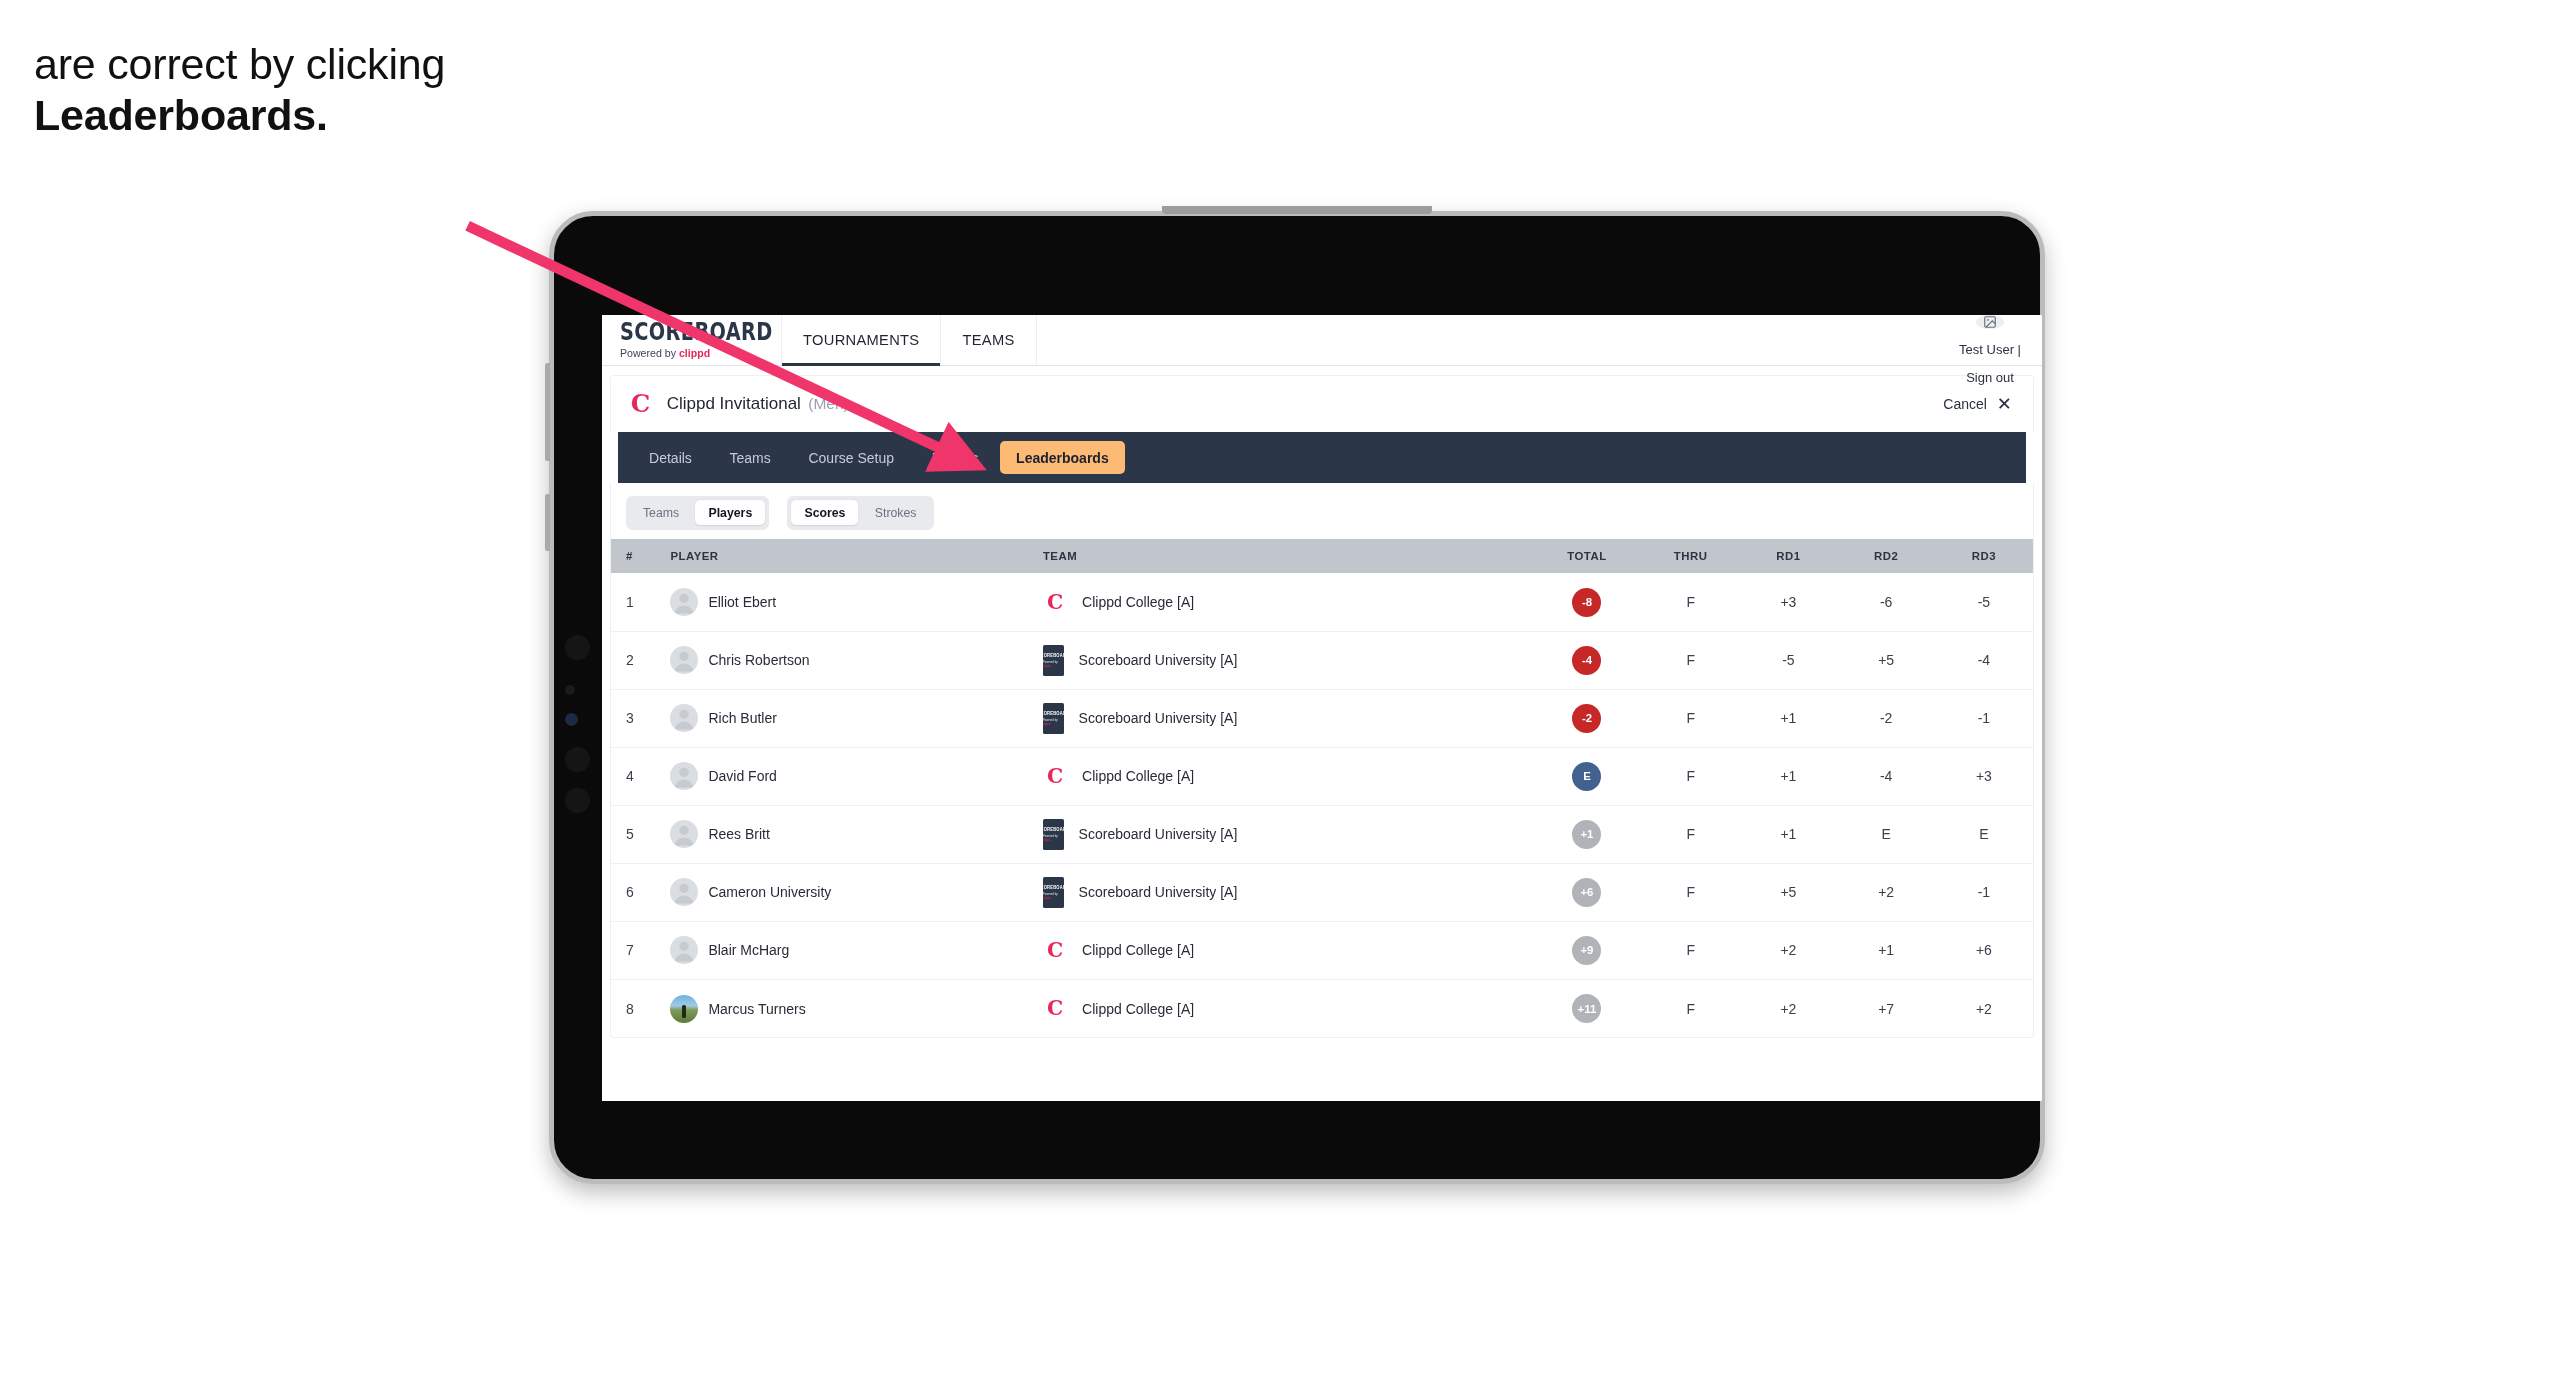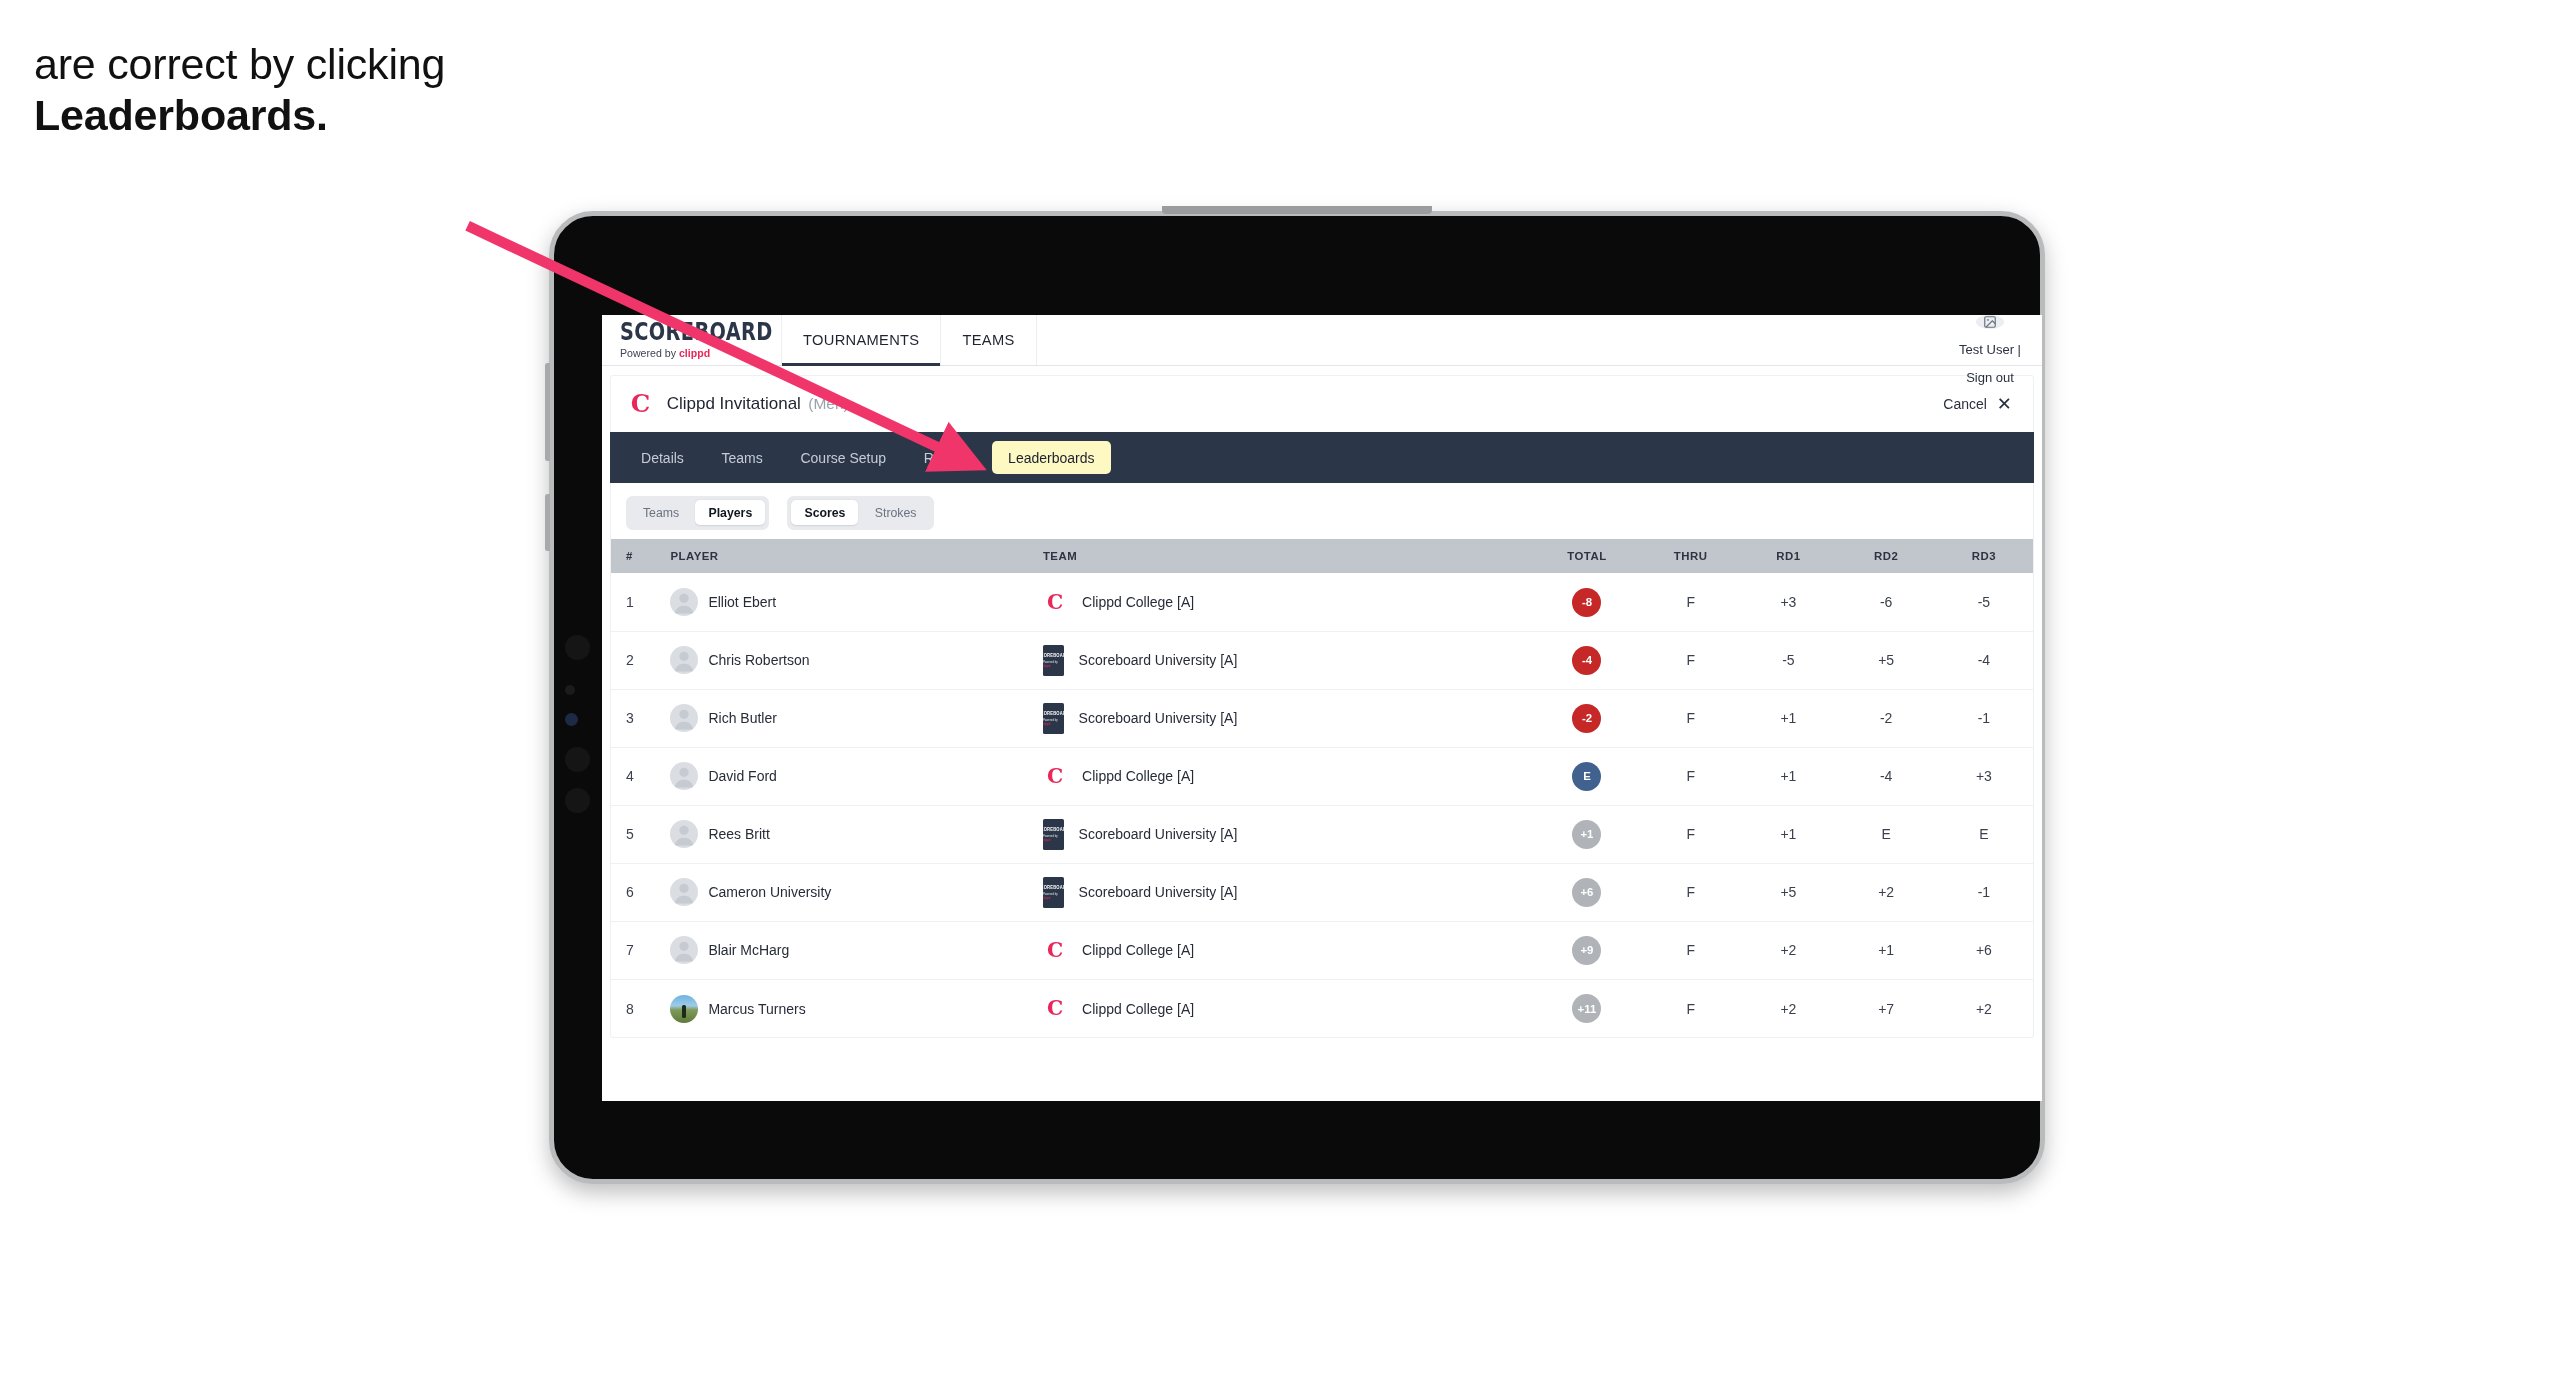--- a/index.html
+++ b/index.html
@@ -120,28 +120,28 @@
     margin-right: 16.4px;
   }
   .tourney-name { font-size: 17px; color: #1e2330; }
   .tourney-gender { font-size: 15.5px; color: #9aa1ae; margin-left: 7.4px; }
   .tourney-spacer { flex:1; }
   .cancel-btn { display:flex; align-items:center; gap:9.8px; font-size:14px; color:#2b3140; cursor:pointer; }
   .x-glyph { font-size: 18px; line-height: 1; color:#2b3140; }
 
   
   .tabstrip {
-    margin: 0 8px;
+    margin: 0 16px;
     height: 51px; background:#2b3648;
     display:flex; align-items:center; padding-left: 14.7px; gap: 4.9px;
   }
   .tab {
     padding: 8.2px 16.4px; font-size: 14px; color:#c6ccd7; border-radius:4.9px; cursor:pointer;
   }
-  .tab.active { background:#fef9c3; color:#1b2130; font-weight:400; }
+  .tab.active { background:#fdba74; color:#1b2130; font-weight:700; }
 
   
   .seg-row { margin: 0 8.2px; padding: 13px 14.7px 9.8px 14.7px; display:flex; gap: 18px; background:#fff;
              border-left:0.8px solid #eef0f3; border-right:0.8px solid #eef0f3; }
   .seg { display:flex; background:#e8eaee; border-radius:6.5px; padding:4.1px; gap:3.3px; }
   .seg-item {
     padding: 5.7px 13px; font-size: 12.3px; color:#6b7280; border-radius:4.9px; cursor:pointer;
   }
   .seg-item.active { background:#ffffff; color:#12161f; font-weight:600; box-shadow: 0 0.8px 1.6px rgba(0,0,0,0.10); }
 

